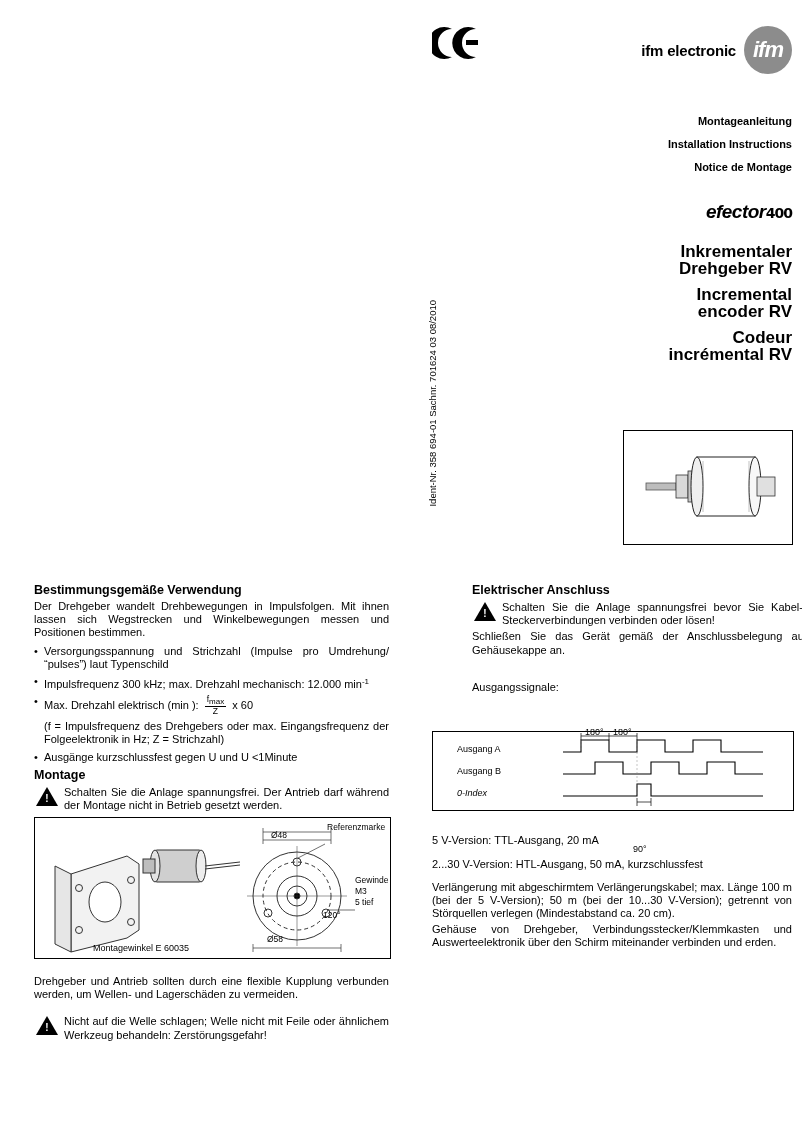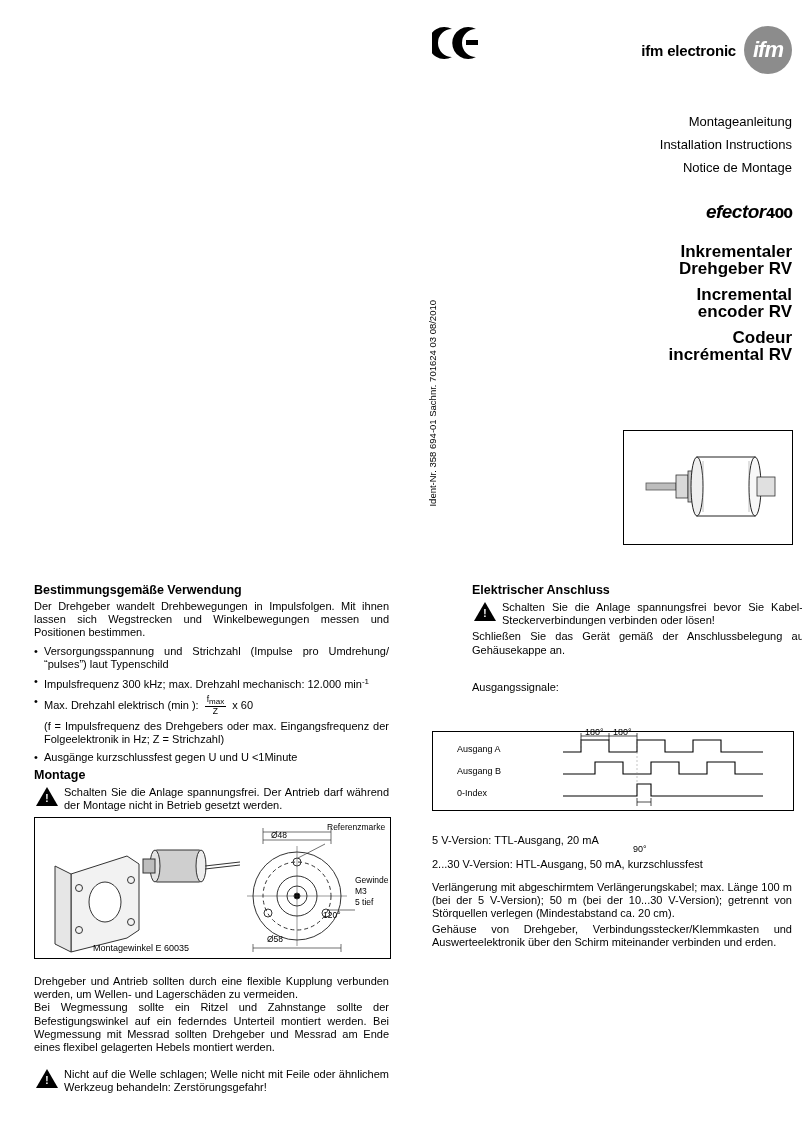--- a/index.html
+++ b/index.html
@@ -62,22 +62,22 @@
 
   
   .title-col {
     position: absolute;
     right: 22px;
     top: 110px;
     width: 330px;
     text-align: right;
   }
   .title-col .t-line {
-    font-size: 13px;
-    font-weight: normal;
+    font-size: 11px;
+    font-weight: bold;
     line-height: 23px;
   }
   .efector {
     margin-top: 22px;
     font-size: 19px;
     font-weight: bold;
     font-style: italic;
     letter-spacing: -0.5px;
   }
   .efector .dots {
@@ -417,21 +417,20 @@
     <span class="dlabel" style="left:278px; top:4px;padding-left:14px;">Referenzmarke</span>
     <span class="dlabel" style="left:320px; top:57px;">Gewinde</span>
     <span class="dlabel" style="left:320px; top:68px;">M3</span>
     <span class="dlabel" style="left:320px; top:79px;">5 tief</span>
     <span class="dlabel" style="left:288px; top:92px;">120°</span>
     <span class="drawcap">Montagewinkel E 60035</span>
   </div>
 
   <div class="foot-left">
     <p class="body">Drehgeber und Antrieb sollten durch eine flexible Kupplung verbunden werden, um Wellen- und Lagerschäden zu vermeiden.</p>
-    <p class="body gaps">Bei Wegmessung sollte ein Ritzel und Zahnstange sollte der Befestigungswinkel auf ein federndes Unterteil montiert werden. Bei Wegmessung mit Messrad sollten Drehgeber und Messrad am Ende eines flexibel gelagerten Hebels montiert werden.</p>
     <div class="warn" style="margin-top:14px;">
       <span class="tri"></span>
       <p class="body">Nicht auf die Welle schlagen; Welle nicht mit Feile oder ähnlichem Werkzeug behandeln: Zerstörungsgefahr!</p>
     </div>
   </div>
 
   <div class="col-right">
     <h2 class="sec">Elektrischer Anschluss</h2>
     <div class="warn">
       <span class="tri"></span>
@@ -470,21 +469,21 @@
         <line x1="218" y1="66" x2="218" y2="74"></line>
       </g>
 
       <g stroke="#888" stroke-width="0.5" stroke-dasharray="2 2">
         <line x1="148" y1="4" x2="148" y2="20"></line>
         <line x1="204" y1="4" x2="204" y2="64"></line>
       </g>
     </svg>
     <span class="sig-label" style="left:24px; top:12px;">Ausgang A</span>
     <span class="sig-label" style="left:24px; top:34px;">Ausgang B</span>
-    <span class="sig-label" style="left:24px; top:56px;">0-Index</span>
+    <span class="sig-label" style="left:24px; top:56px;font-style:italic;">0-Index</span>
     <span class="sig-label" style="left:152px; top:-5px;">180°</span>
     <span class="sig-label" style="left:180px; top:-5px;">180°</span>
     <span class="sig-label" style="left:200px; top:68px;margin-top:44px;">90°</span>
   </div>
 
   <div style="position:absolute; left:420px; top:823px; width:360px;">
     <p class="small-note">5 V-Version: TTL-Ausgang, 20 mA</p>
     <p class="small-note">2...30 V-Version: HTL-Ausgang, 50 mA, kurzschlussfest</p>
   </div>
 

